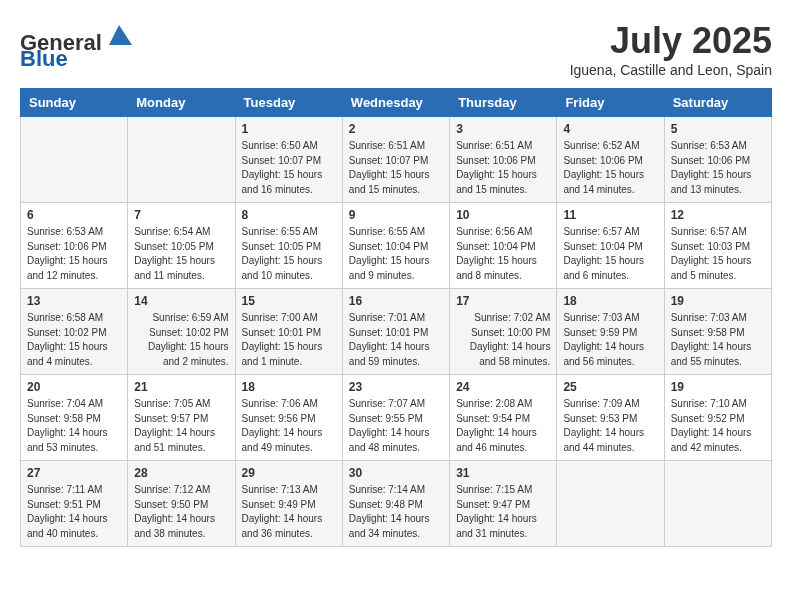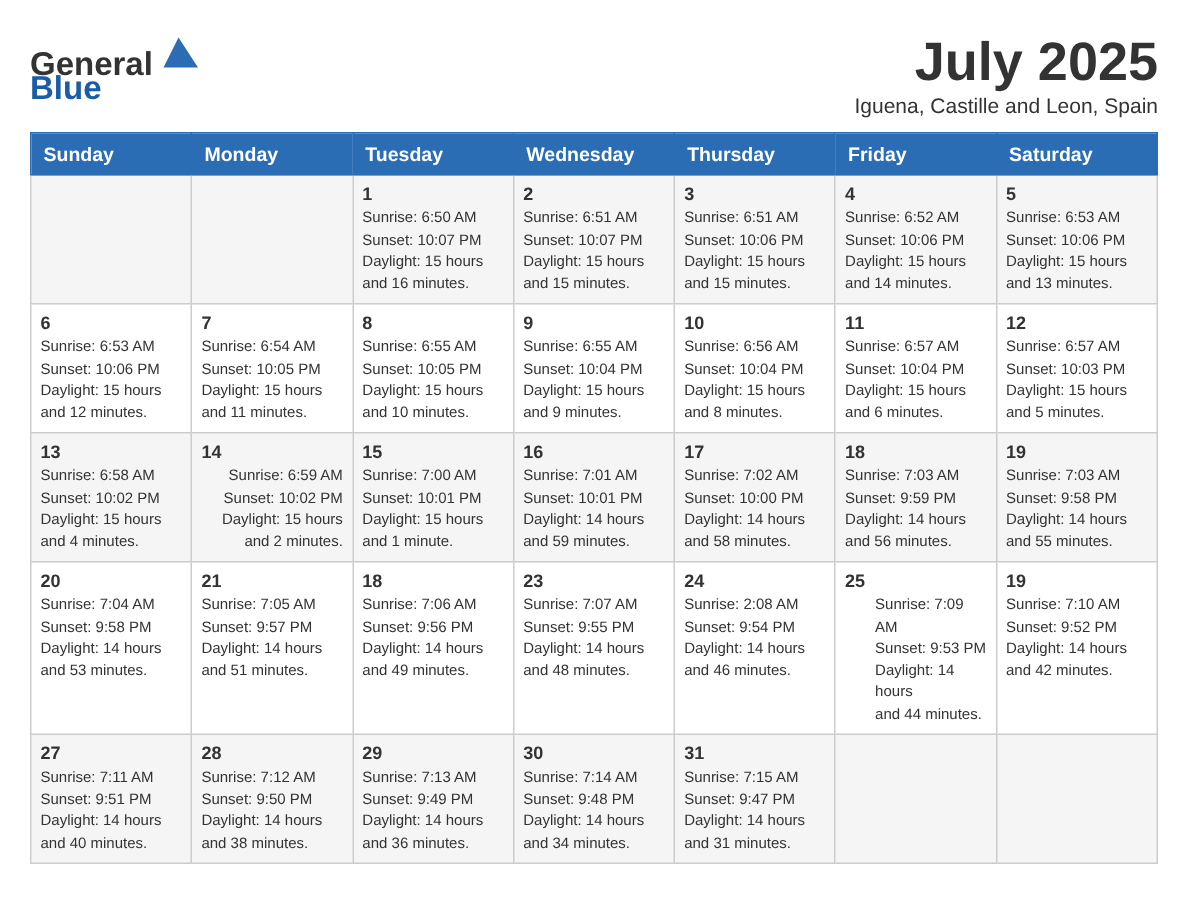--- a/index.html
+++ b/index.html
@@ -232,21 +232,21 @@
         </td>
         <td>
           <div class="day-number">16</div>
           <div class="day-info" style="white-space: pre-line;">Sunrise: 7:01 AM
 Sunset: 10:01 PM
 Daylight: 14 hours
 and 59 minutes.</div>
         </td>
         <td>
           <div class="day-number">17</div>
-          <div class="day-info" style="white-space: pre-line;">Sunrise: 7:02 AM
+          <div class="day-info" style="white-space: pre-line; text-align: right;">Sunrise: 7:02 AM
 Sunset: 10:00 PM
 Daylight: 14 hours
 and 58 minutes.</div>
         </td>
         <td>
           <div class="day-number">18</div>
           <div class="day-info" style="white-space: pre-line;">Sunrise: 7:03 AM
 Sunset: 9:59 PM
 Daylight: 14 hours
 and 56 minutes.</div>
@@ -290,21 +290,21 @@
         </td>
         <td>
           <div class="day-number">24</div>
           <div class="day-info" style="white-space: pre-line;">Sunrise: 2:08 AM
 Sunset: 9:54 PM
 Daylight: 14 hours
 and 46 minutes.</div>
         </td>
         <td>
           <div class="day-number">25</div>
-          <div class="day-info" style="white-space: pre-line; margin-left: 20px;">Sunrise: 7:09 AM
+          <div class="day-info" style="white-space: pre-line;">Sunrise: 7:09 AM
 Sunset: 9:53 PM
 Daylight: 14 hours
 and 44 minutes.</div>
         </td>
         <td>
           <div class="day-number">19</div>
           <div class="day-info" style="white-space: pre-line;">Sunrise: 7:10 AM
 Sunset: 9:52 PM
 Daylight: 14 hours
 and 42 minutes.</div>

